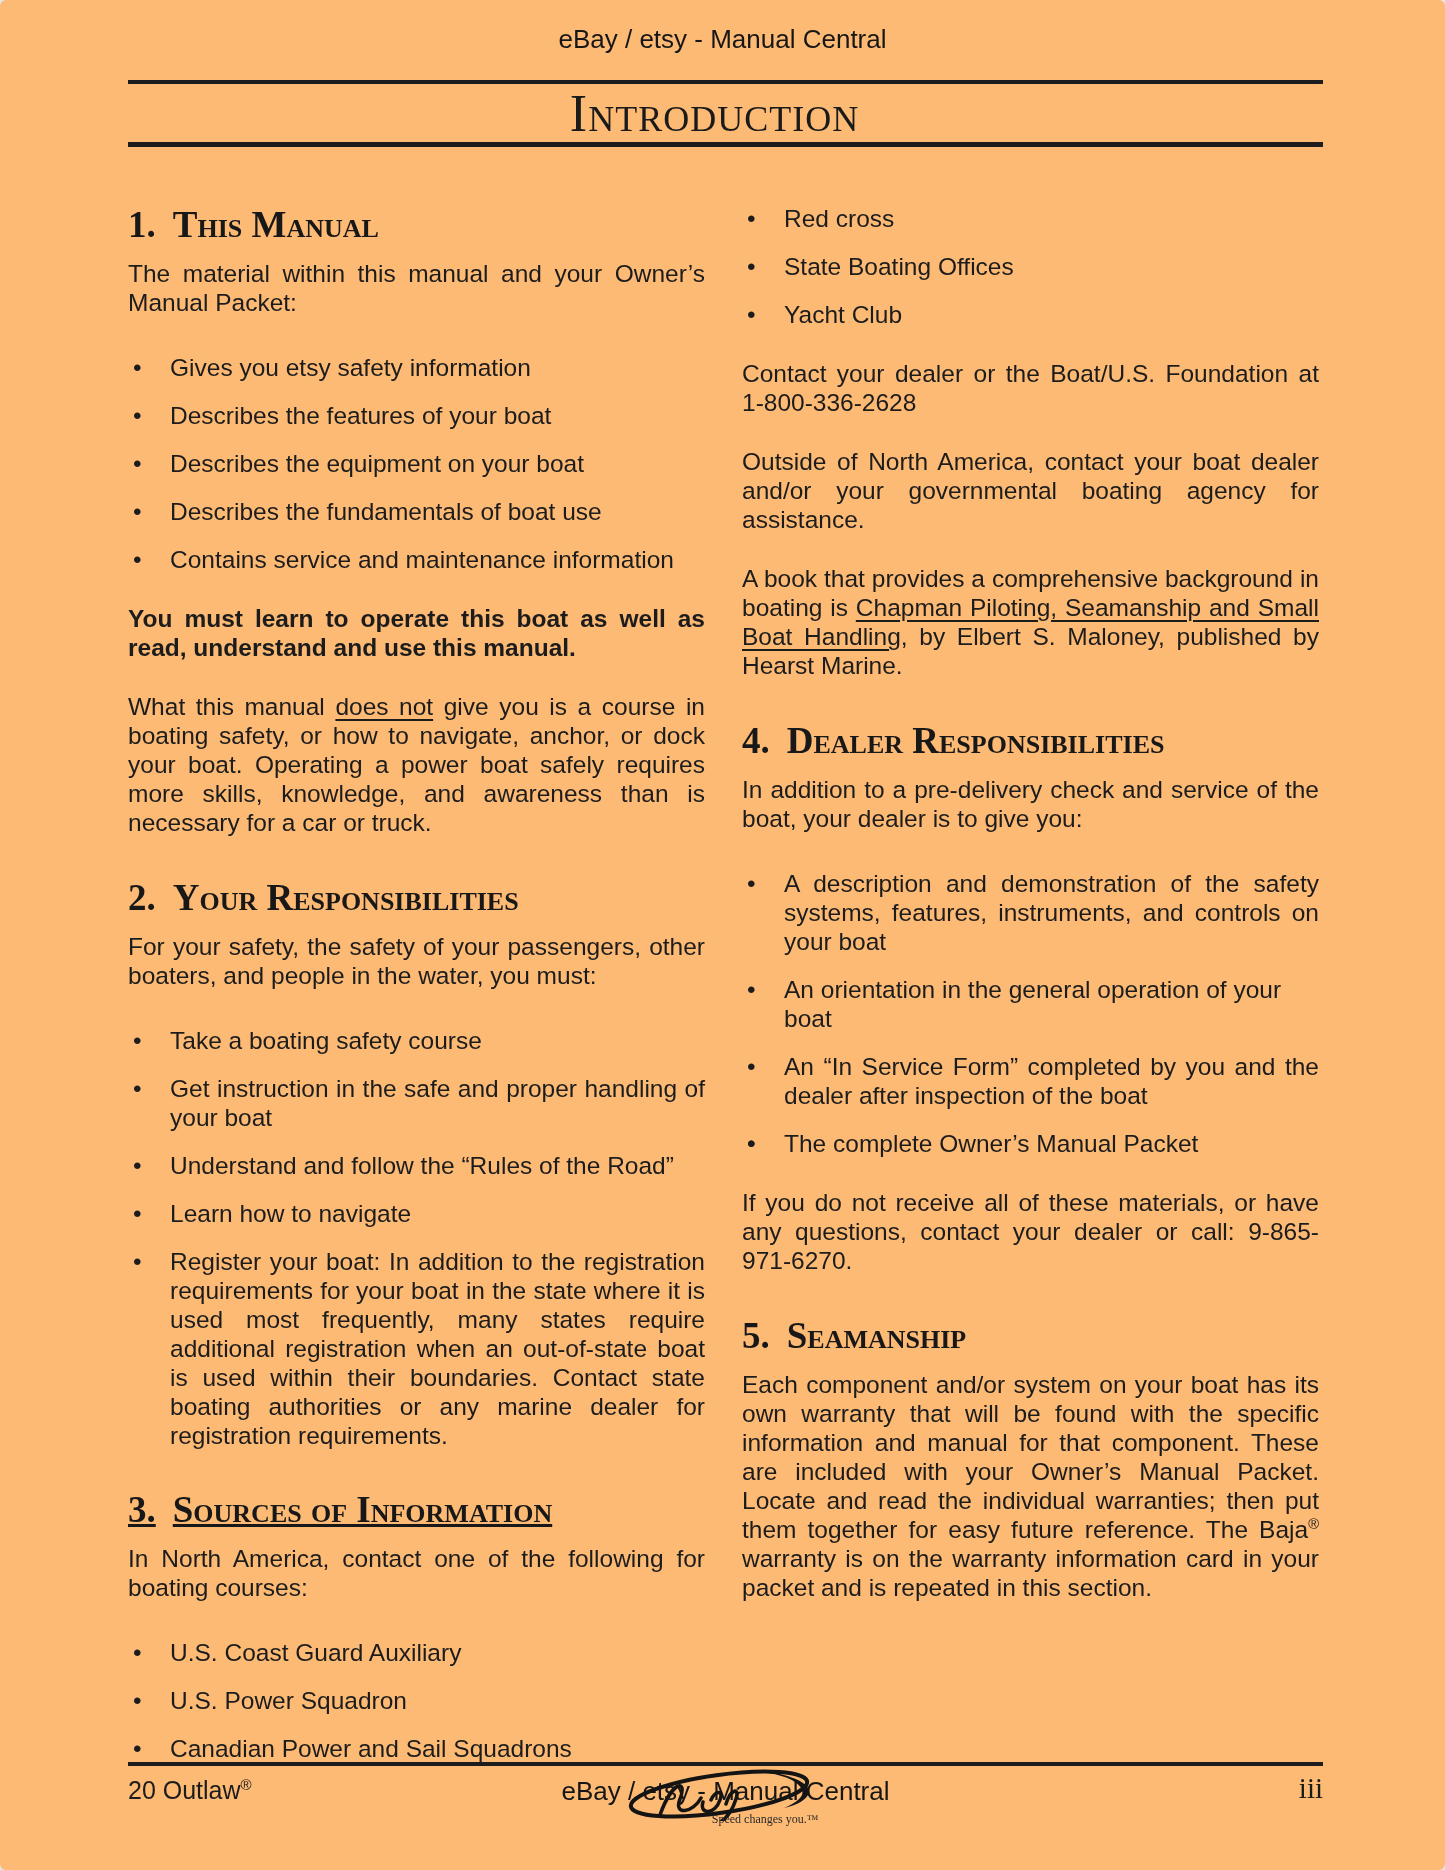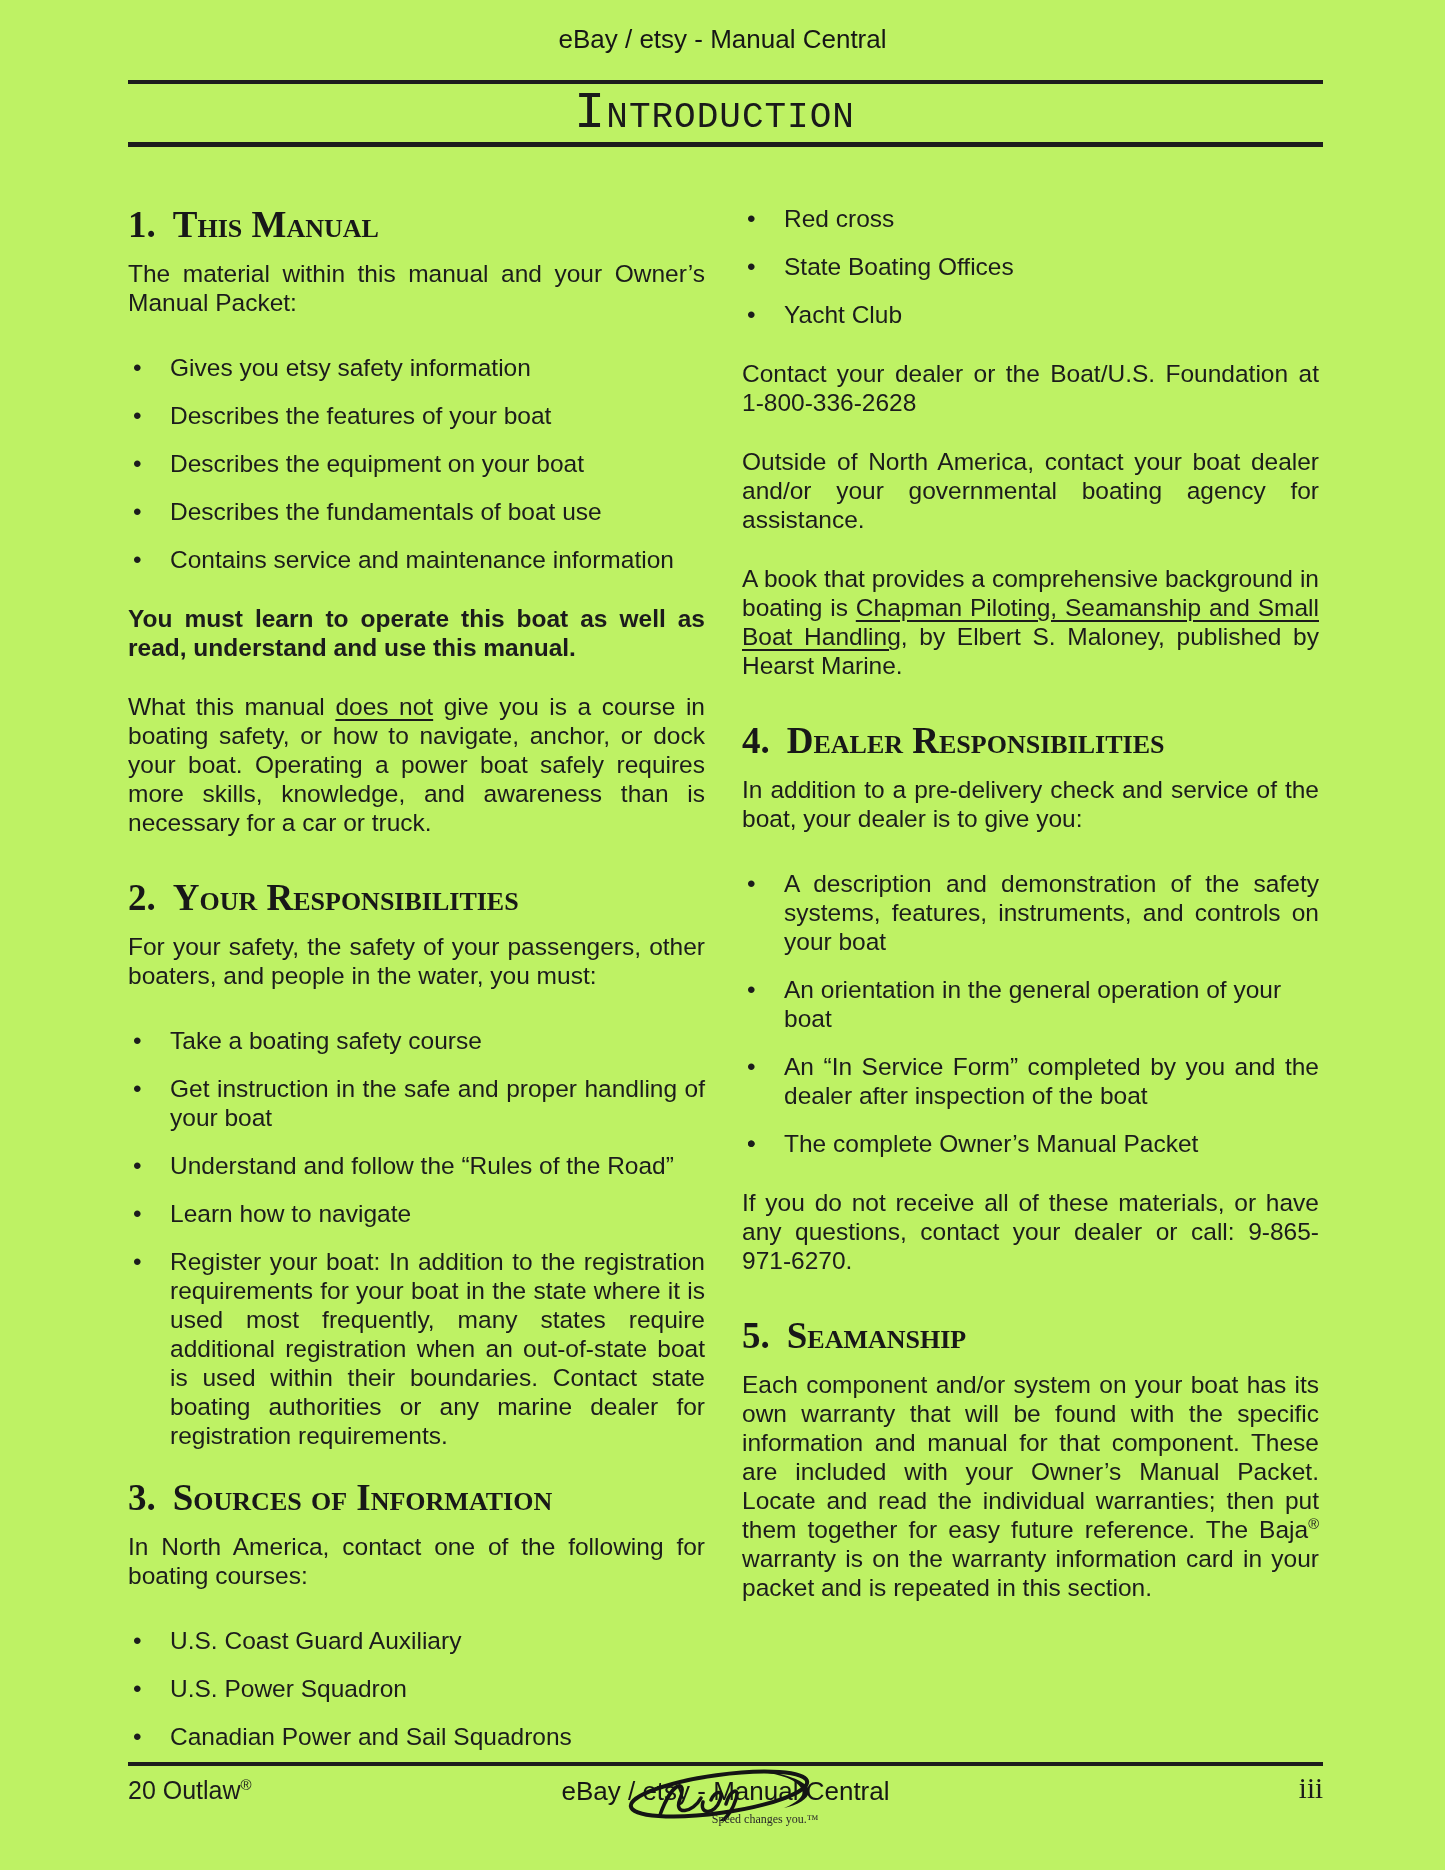--- a/index.html
+++ b/index.html
@@ -1,46 +1,47 @@
 <!DOCTYPE html>
 <html><head>
 <meta charset="utf-8">
 <style>
   html,body { margin:0; padding:0; background:#e8e8e8; }
   .page {
     position:relative; width:1445px; height:1870px; margin:0 auto;
-    background:#bef264; color:#1c1c1c; overflow:hidden;
+    background:#fdba74; color:#1c1c1c; overflow:hidden;
     font-family:"Liberation Sans", sans-serif;
+    border-radius:6px;
   }
   
   .header-title {
     margin-top:24px; text-align:center;
     font-size:26px; line-height:30px; color:#161616;
   }
   .rule { background:#1d1d1d; margin-left:128px; width:1195px; }
   .rule-top { height:4px; margin-top:26px; }
   .doc-title {
     margin:2px 16px 0 0; text-align:center; font-weight:normal;
-    font-family:Liberation Mono, monospace; font-variant:small-caps;
+    font-family:Liberation Serif, serif; font-variant:small-caps;
     font-size:52px; line-height:56px; letter-spacing:1px; color:#1a1a1a;
   }
   .rule-title { height:5px; margin-top:0px; }
   
   .columns {
     display:flex; gap:37px; padding:57px 122px 0 128px; box-sizing:border-box;
   }
   .col { width:577px; flex:0 0 577px; font-size:24.5px; line-height:29px; }
   .col > :first-child { margin-top:0 !important; }
   .h-sec {
     font-family:"Liberation Serif", serif; font-weight:bold;
     font-size:37px; line-height:42px; margin:40px 0 13px 0; color:#181818;
   }
   .h-label { font-variant:small-caps; }
   .h-num { margin-right:17px; }
-  .bullet + .h-sec { margin-top:27px; }
+  .bullet + .h-sec { margin-top:39px;text-decoration:underline; }
   .para { margin:30px 0 0 0; }
   .h-sec + .para { margin-top:13px; }
   .para.bold { font-weight:bold; }
   .just { text-align:justify; }
   .bullet { position:relative; padding-left:42px; margin:19px 0 0 0; }
   .para + .bullet { margin-top:36px; }
   .dot { position:absolute; left:5px; top:0; }
   .u { text-decoration:underline; text-decoration-thickness:1.5px; text-underline-offset:4px; }
   .sup { font-size:60%; vertical-align:super; line-height:0; }
   

